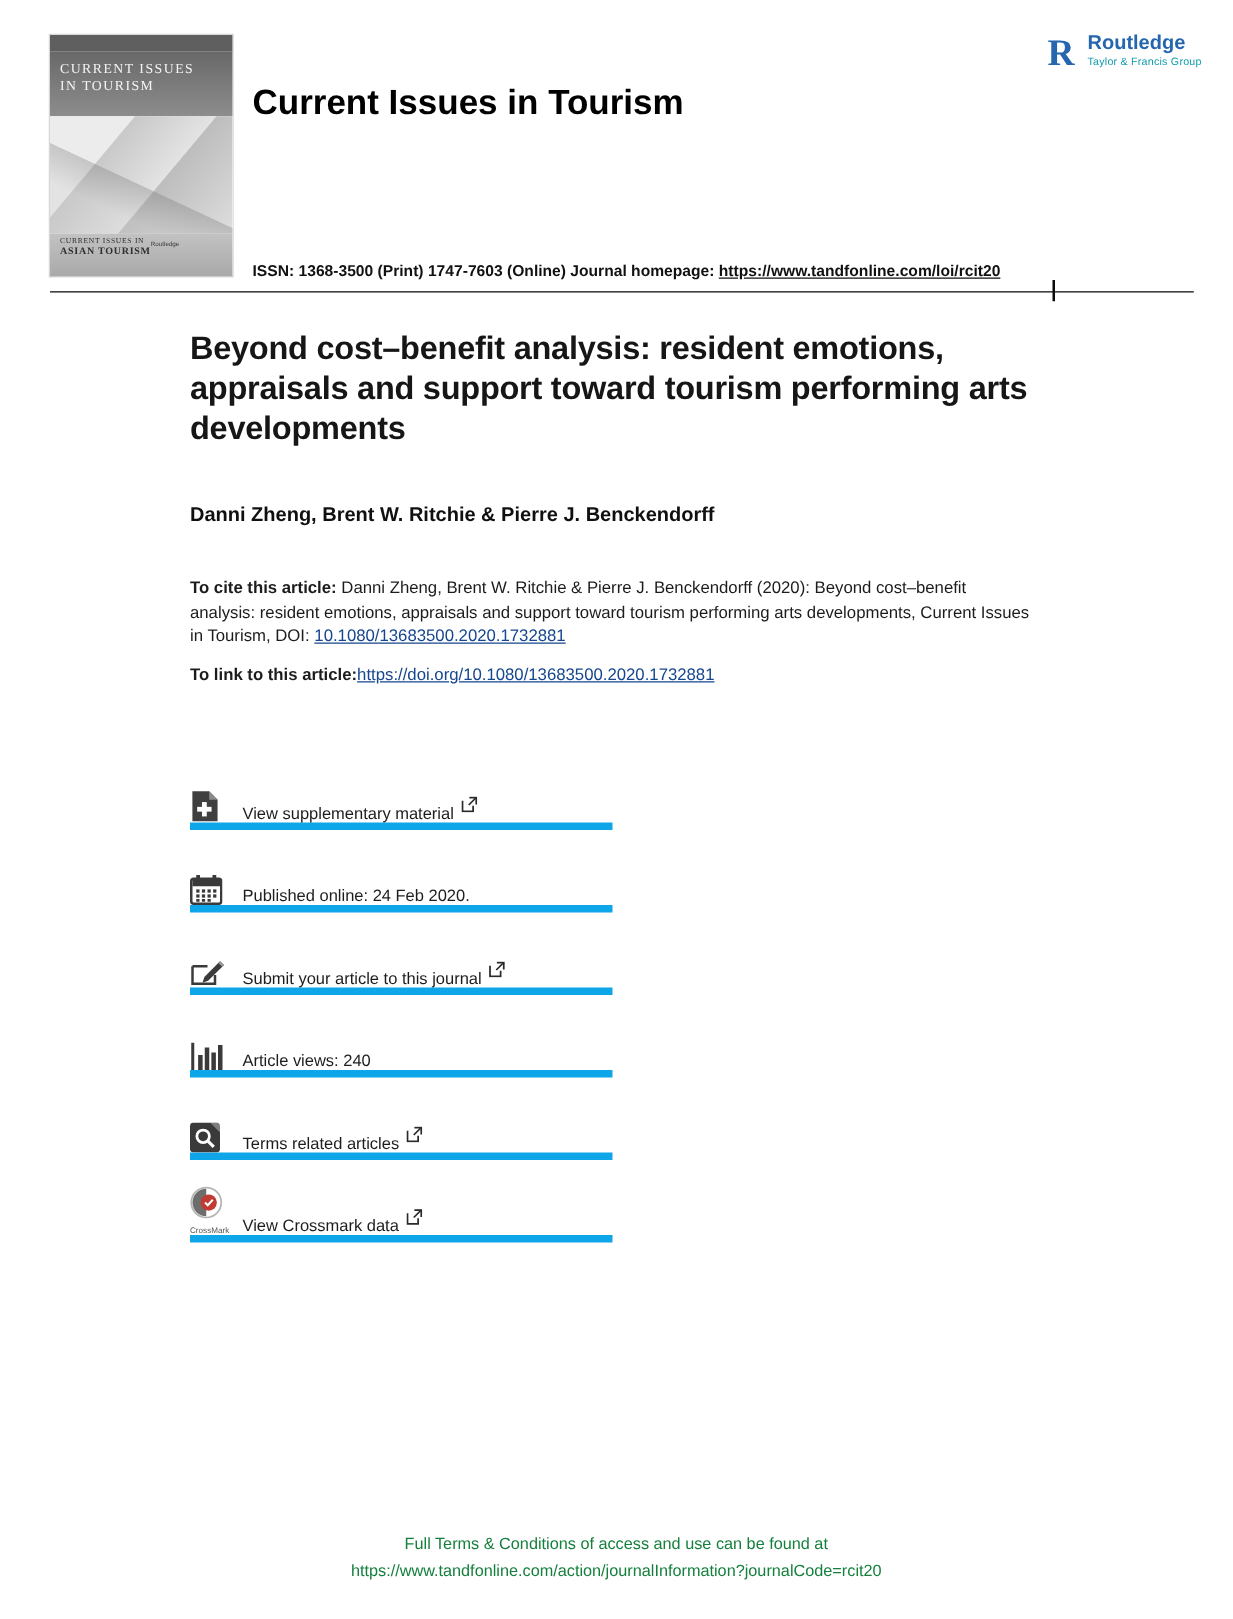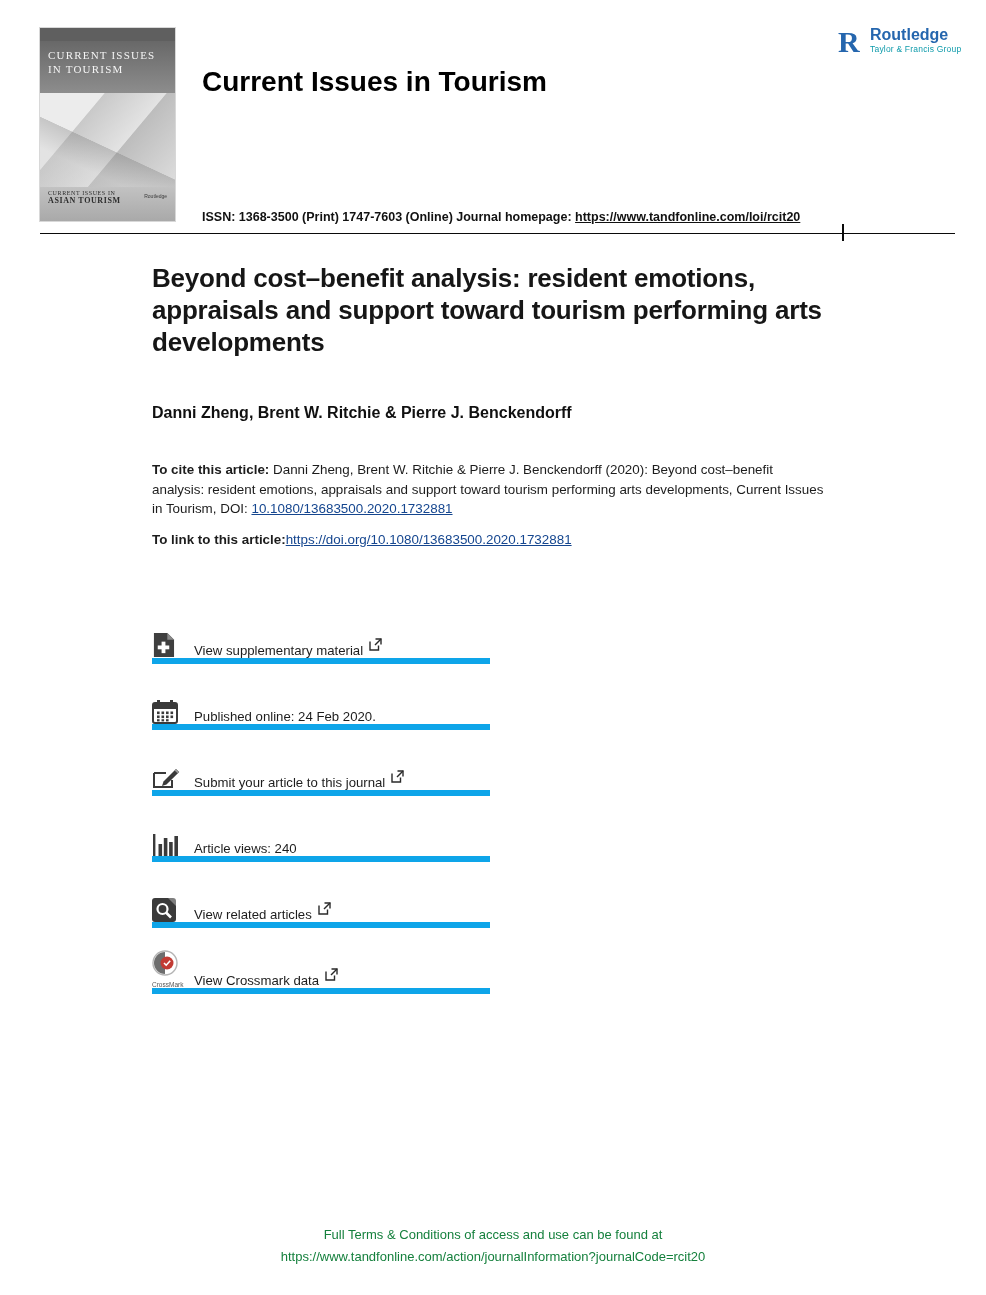--- a/index.html
+++ b/index.html
@@ -1,31 +1,31 @@
 <!DOCTYPE html>
 <html><head>
 <meta charset="utf-8">
 <style>
   * { margin:0; padding:0; box-sizing:border-box; }
   body { background:#ffffff; font-family:"Liberation Sans", sans-serif; }
   .page { position:relative; width:986px; height:1295px; background:#fff; overflow:hidden; margin:0 auto; }
 
   
-  .cover { position:absolute; left:40px; top:28px; width:135px; height:193px;
+  .cover { position:absolute; left:40px; top:28px; width:146px; height:193px;
            display:flex; flex-direction:column; box-shadow:0 0 0 1px #d8d8d8; }
   .cover-strip { height:13px; background:#5f5f5f; }
   .cover-masthead { height:52px; background:linear-gradient(180deg,#686868,#8d8d8d); padding:7px 8px 0 8px; }
   .cover-masthead div { font-family:"Liberation Serif", serif; color:#f4f4f4; font-size:11px; letter-spacing:1.2px; line-height:14px; }
   .cover-art { flex:1;
      background:
        linear-gradient(205deg, rgba(255,255,255,0) 55%, rgba(110,110,110,.30) 55.4%, rgba(200,200,200,.25) 75%),
        linear-gradient(130deg,#ececec 30%, #c9c9c9 30.5%, #e3e3e3 59%, #bdbdbd 59.5%, #dedede 100%);
   }
   .cover-foot { height:34px; background:linear-gradient(180deg,#c2c2c2,#a9a9a9); padding:3px 8px 0 8px;
-                display:flex; justify-content:space-between; align-items:flex-start; }
+                display:flex; justify-content:flex-start; align-items:flex-start; }
   .cover-foot .t { font-family:"Liberation Serif", serif; color:#2e2e2e; }
   .cover-foot .t .l1 { font-size:6px; letter-spacing:.6px; }
   .cover-foot .t .l2 { font-size:8px; font-weight:bold; letter-spacing:.6px; }
   .cover-foot .b { font-size:5px; color:#3a3a3a; margin-top:3px; }
 
   .journal-title { position:absolute; left:202px; top:66px; font-size:28px; font-weight:700; color:#000; }
 
   .logo { position:absolute; left:838px; top:26px; display:flex; align-items:flex-start; gap:6px; }
   .logo-text .name { font-size:16px; font-weight:700; color:#2566ae; line-height:18px; }
   .logo-text .tagline { font-size:8.5px; color:#0f9bab; letter-spacing:.2px; }
@@ -193,21 +193,21 @@
 
     <div class="action-row">
       <span class="action-icon">
         <svg width="24" height="24" viewBox="0 0 24 24">
           <rect x="0" y="0" width="24" height="24" rx="3" fill="#3a3a3a"></rect>
           <path d="M16 0 h8 v8 z" fill="#ffffff" opacity="0.35"></path>
           <circle cx="10.5" cy="11" r="5" fill="none" stroke="#fff" stroke-width="2.2"></circle>
           <line x1="14" y1="14.5" x2="19" y2="19.5" stroke="#fff" stroke-width="2.6"></line>
         </svg>
       </span>
-      <span class="action-label">View related articles</span>
+      <span class="action-label">Terms related articles</span>
       <span class="ext">
         <svg width="13" height="13" viewBox="0 0 13 13">
           <path d="M1 3.5 v8.5 h8.5 v-4.5" fill="none" stroke="#2a2a2a" stroke-width="1.4"></path>
           <path d="M6.5 1 h5.5 v5.5" fill="none" stroke="#2a2a2a" stroke-width="1.4"></path>
           <line x1="12" y1="1" x2="6" y2="7" stroke="#2a2a2a" stroke-width="1.4"></line>
         </svg>
       </span>
     </div>
 
     <div class="action-row">

